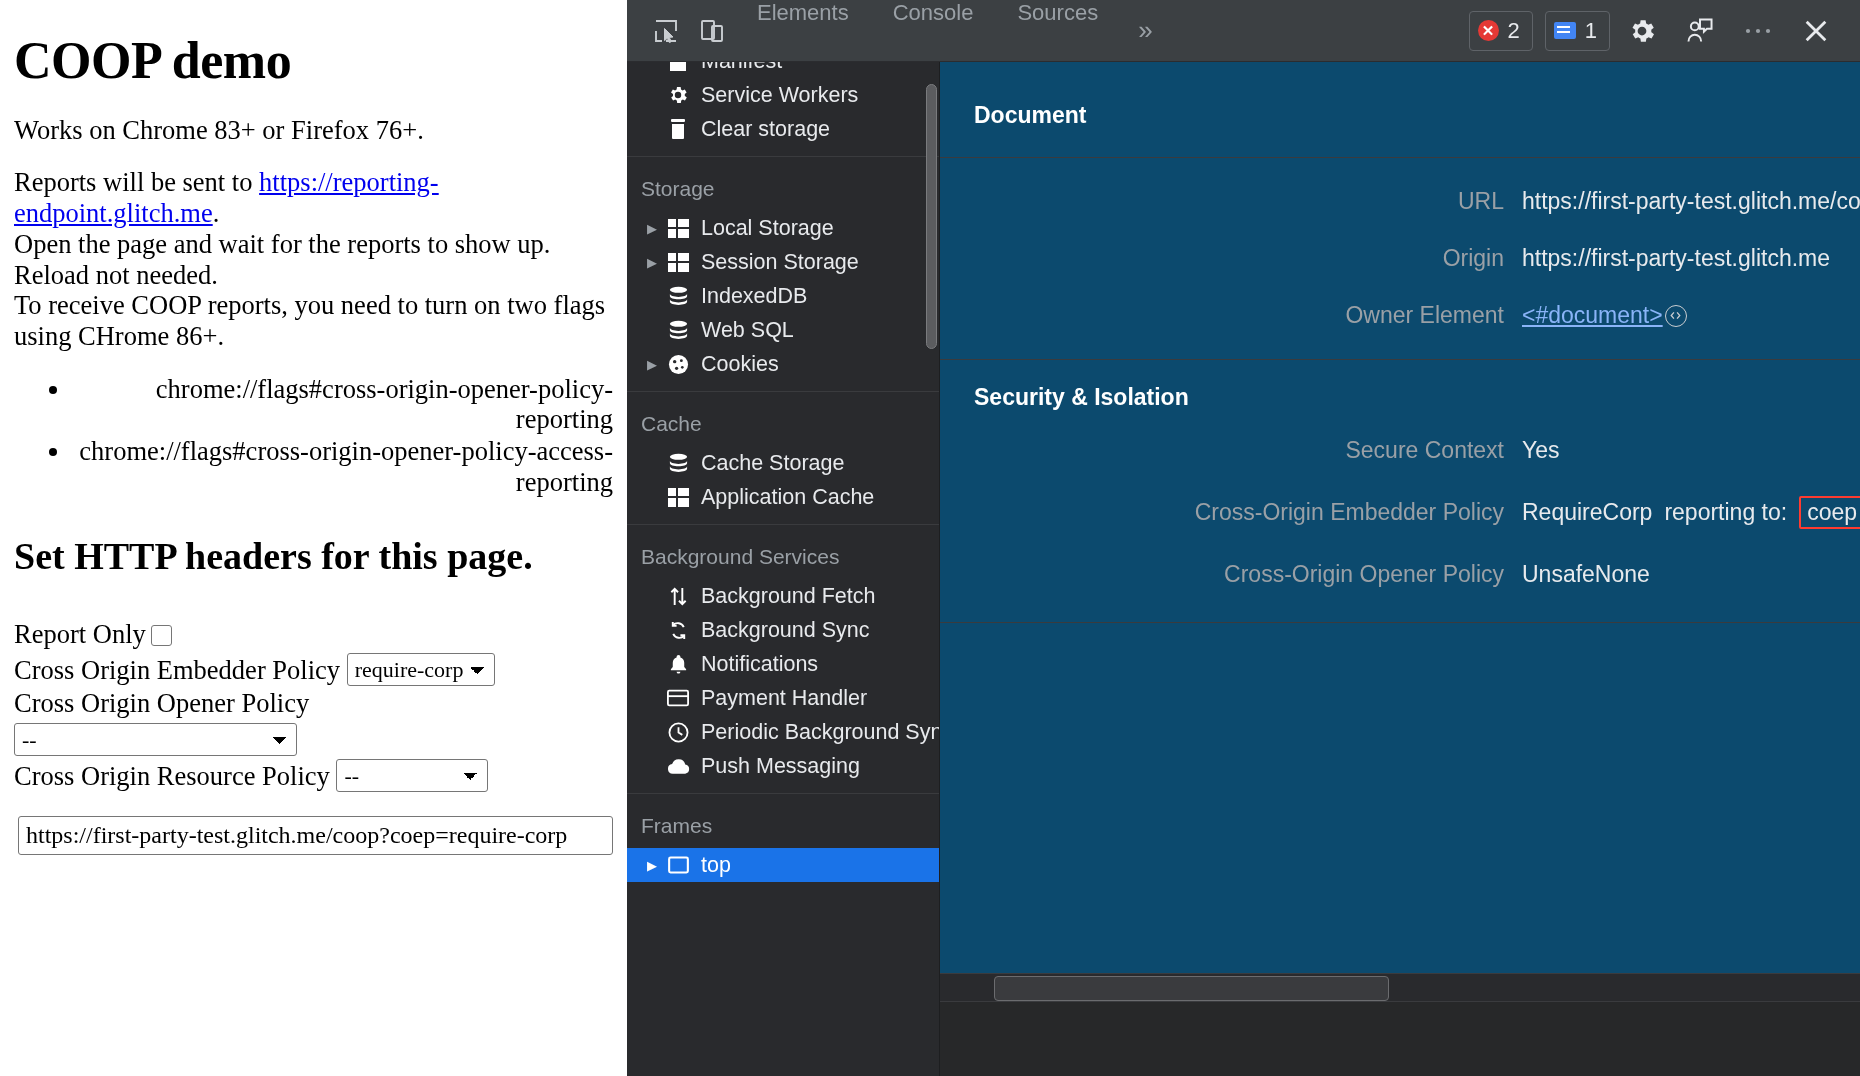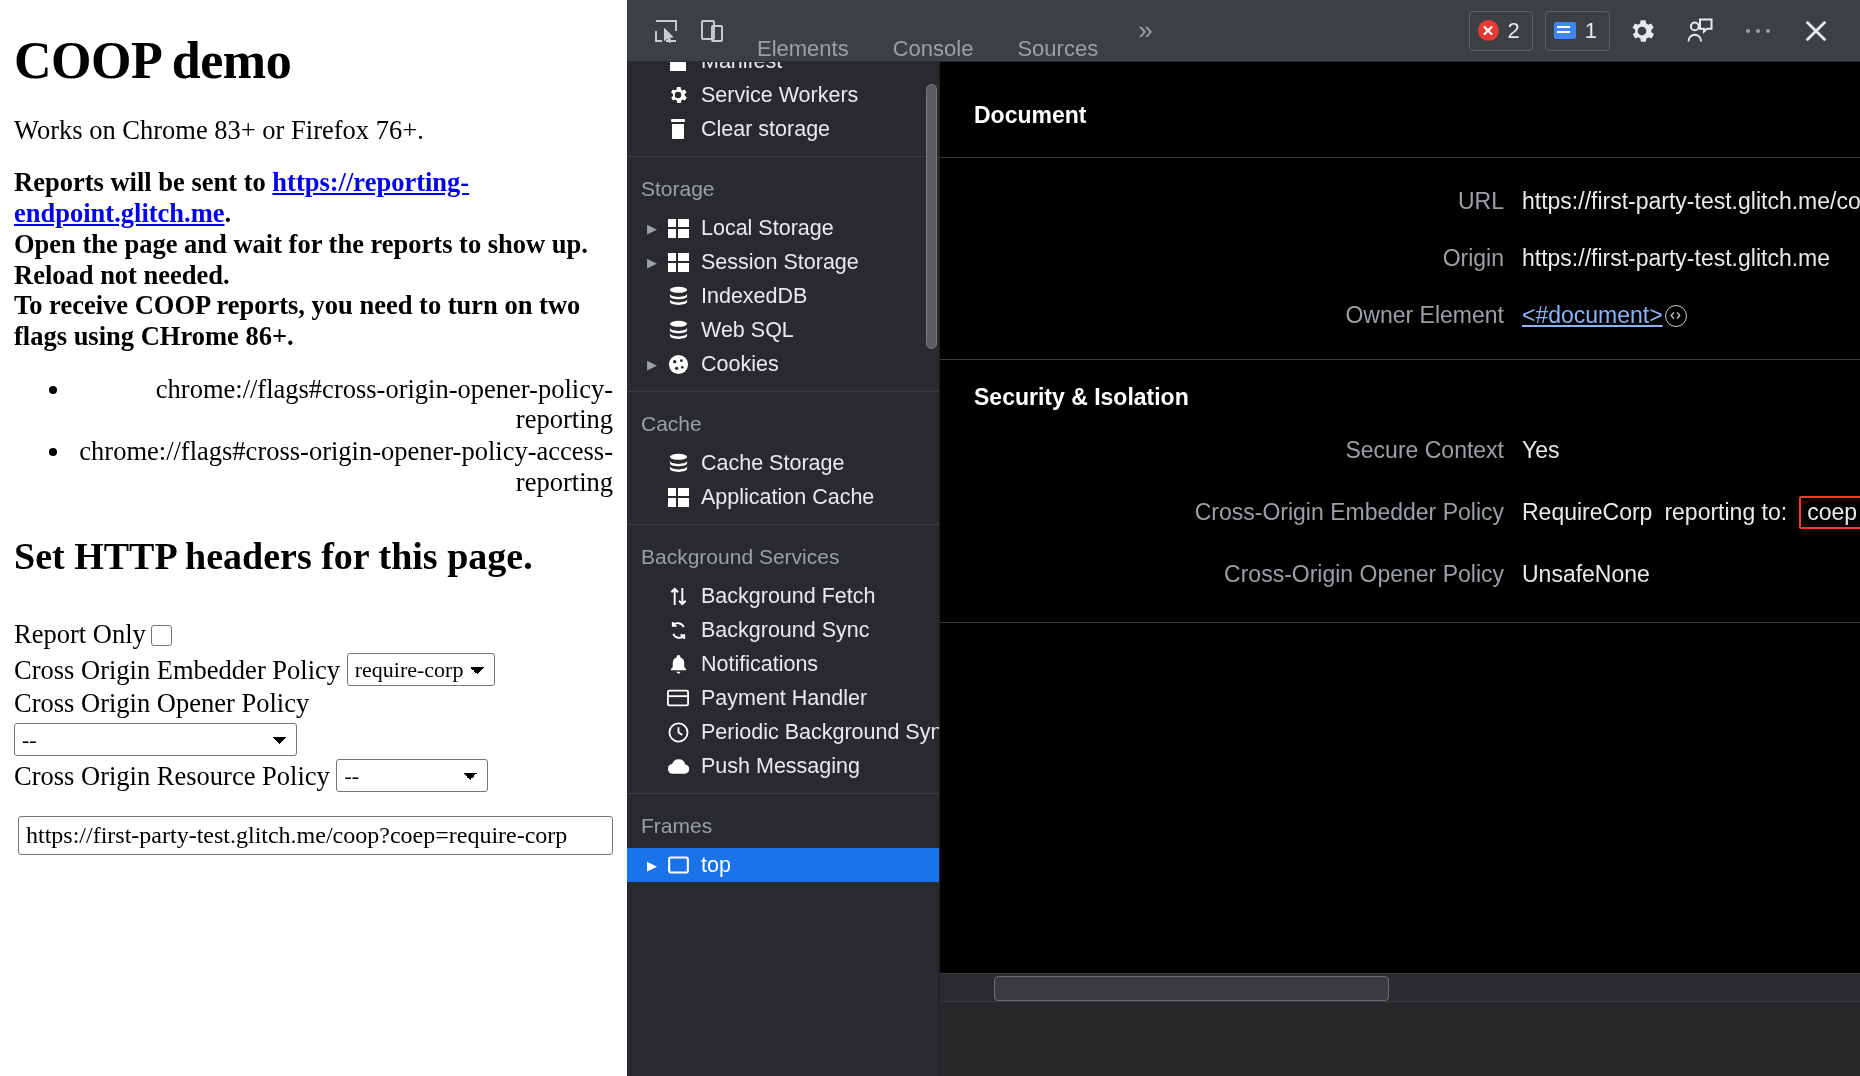--- a/index.html
+++ b/index.html
@@ -20,21 +20,21 @@
     overflow: hidden;
     font-family: "Liberation Serif", serif;
     color: #000;
   }
   #page-inner { padding: 10px 14px 0 14px; }
   .pg-h1 {
     font-size: 52px; font-weight: bold; margin: 24px 0 26px 0;
     line-height: 1.05; letter-spacing: -0.5px;
   }
   .pg-p { font-size: 26.5px; line-height: 1.16; margin: 0 0 22px 0; }
-  .pg-p.tight { margin-bottom: 0; font-weight: bold; }
+  .pg-p.tight { margin-bottom: 0; }
   .pg-a { color: #0000ee; text-decoration: underline; }
   .pg-ul { margin: 22px 0 22px 0; padding-left: 58px; text-align: right; }
   .pg-ul li { font-size: 26.5px; line-height: 1.16; margin-bottom: 1px; }
   .pg-h2 {
     font-size: 38px; font-weight: bold; line-height: 1.30;
     margin: 34px 0 38px 0;
   }
   .form-line {
     font-size: 26.5px; line-height: 1.19;
     display: block; margin: 0 0 2px 0; white-space: nowrap;
@@ -88,21 +88,21 @@
   }
   .tb-icon-btn {
     width: 46px; height: 44px;
     display: flex; align-items: center; justify-content: center;
     color: #c9cdd1; flex: none;
   }
   .tb-icon-btn:first-child { margin-left: 16px; }
   .tb-tab {
     font-size: 22px; color: #9aa0a6;
     padding: 0 22px; height: 62px;
-    display: flex; align-items: flex-end; flex: none;
+    display: flex; align-items: flex-start; flex: none;
     white-space: nowrap;
   }
   .tb-tab.active {
     color: #ffffff; background: #202124;
     border-bottom: 2px solid #8ab4f8;
   }
   .tb-tab .xmark {
     margin-left: 16px; color: #9aa0a6; font-size: 26px; line-height: 1;
   }
   .tb-more {
@@ -170,21 +170,21 @@
   .sb-item.sel-row .sb-arrow { color: #fff; }
   .sb-scroll {
     position: absolute; right: 2px; top: 22px;
     width: 11px; height: 265px;
     background: #5b5c5f; border-radius: 6px;
     border: 1px solid #7a7b7e;
   }
 
   
   #dt-main {
-    flex: 1; position: relative; background: #000000;
+    flex: 1; position: relative; background: #0c4a6e;
     overflow: hidden;
   }
   .mp-section { padding: 0 0 0 0; }
   .mp-head {
     color: #ffffff; font-size: 23px; font-weight: bold;
     padding: 40px 0 0 34px;
   }
   .mp-divider { height: 1px; background: #3a3b3e; margin-top: 28px; }
   .mp-row {
     display: flex; align-items: center;

